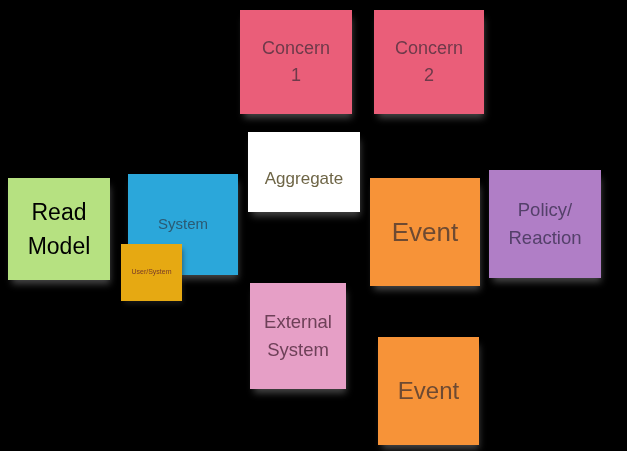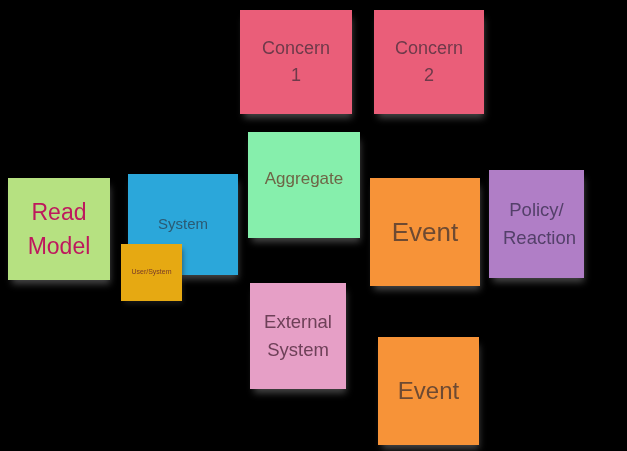--- a/index.html
+++ b/index.html
@@ -36,29 +36,29 @@
     font-size: 18px; padding: 0 20px; justify-content: center;
   }
   
   .n-concern2 {
     left: 374px; top: 10px; width: 110px; height: 104px;
     background: #ea5e79; color: #6e3a4a;
     font-size: 18px; padding: 0 17px;
   }
   
   .n-aggregate {
-    left: 248px; top: 132px; width: 112px; height: 106px;
-    background: #86efac; color: #6e6546;
+    left: 248px; top: 132px; width: 112px; height: 80px;
+    background: #ffffff; color: #6e6546;
     font-size: 17px; padding: 0 6px;
     align-items: flex-start; padding-top: 34px;
   }
   
   .n-readmodel {
     left: 8px; top: 178px; width: 102px; height: 102px;
-    background: #b6e181; color: #be185d;
+    background: #b6e181; color: #000000;
     font-size: 23px; padding: 0 8px;
   }
   
   .n-command {
     left: 128px; top: 174px; width: 110px; height: 101px;
     background: #2ba7da; color: #2b5a73;
     font-size: 15px; padding: 0 6px;
   }
   
   .n-usersystem {
@@ -69,21 +69,21 @@
     box-shadow: 2px 4px 5px -1px rgba(40,40,40,0.55);
   }
   
   .n-event1 {
     left: 370px; top: 178px; width: 110px; height: 108px;
     background: #f79338; color: #6e4a32;
     font-size: 26px; padding: 0 6px;
   }
   
   .n-policy {
-    left: 489px; top: 170px; width: 95px; height: 108px;
+    left: 489px; top: 170px; width: 112px; height: 108px;
     background: #b07ec6; color: #54406a;
     font-size: 18.5px; padding: 0 14px;
   }
   
   .n-external {
     left: 250px; top: 283px; width: 96px; height: 106px;
     background: #e69fc6; color: #6e4058;
     font-size: 18.5px; padding: 0 10px;
   }
   

